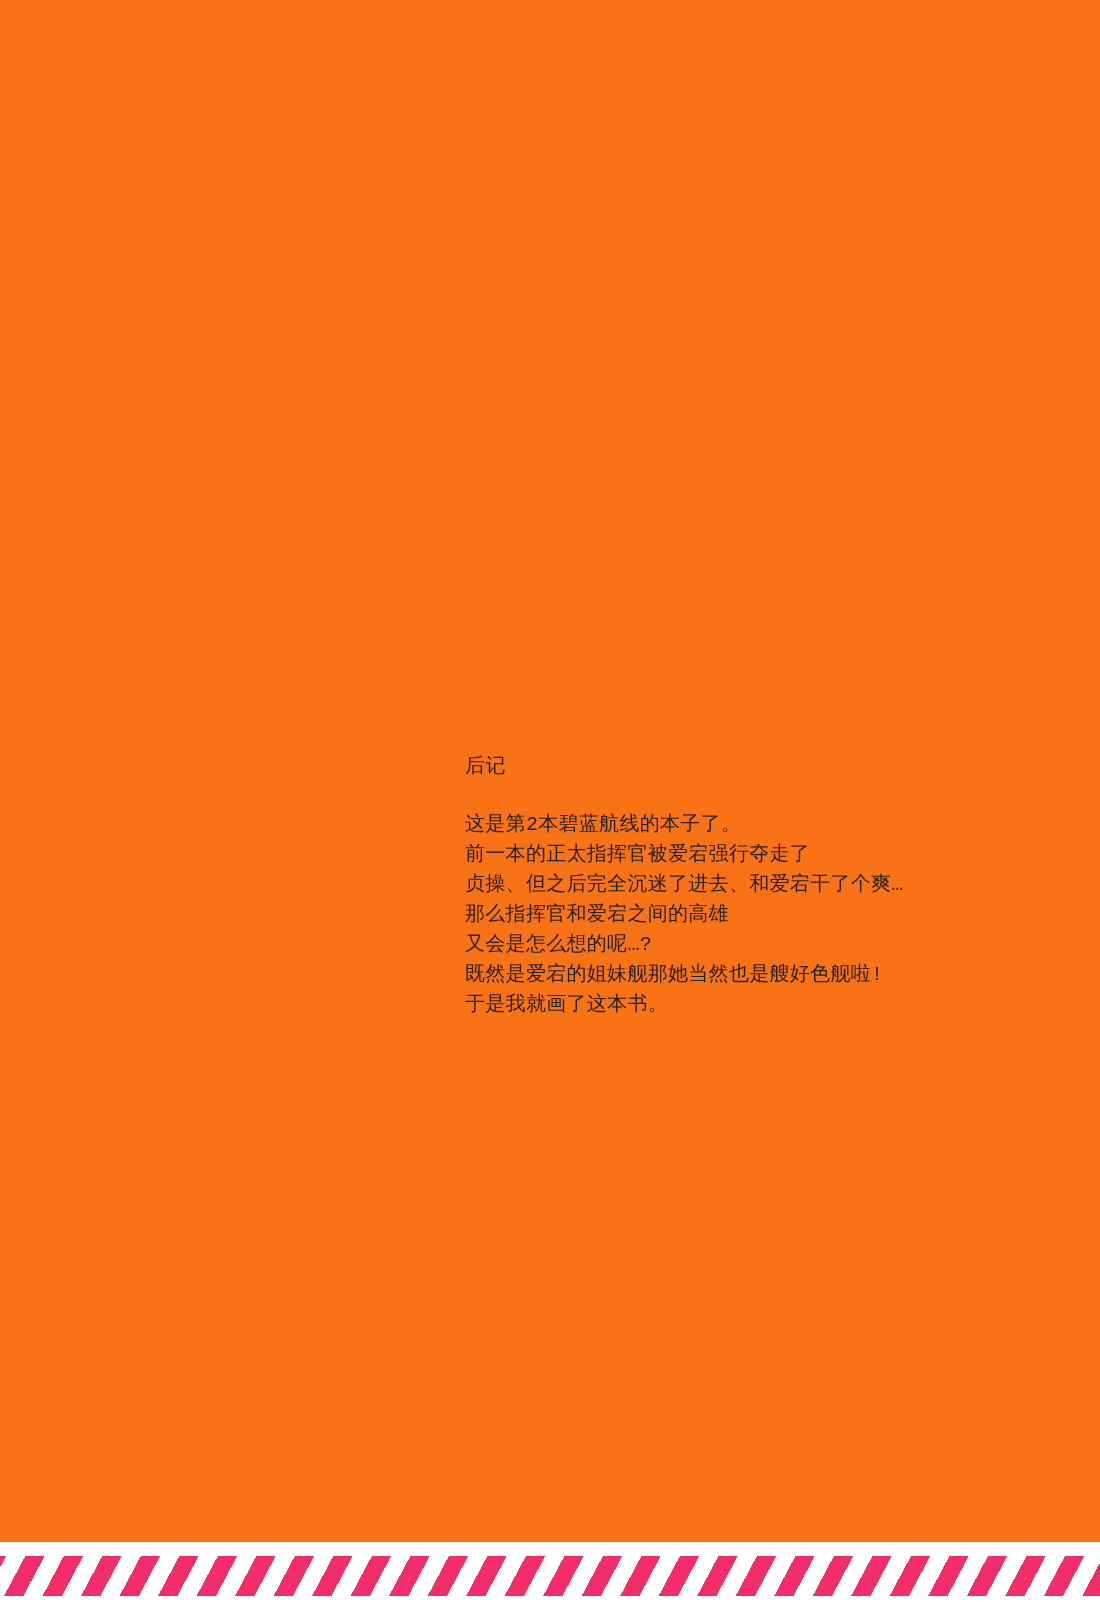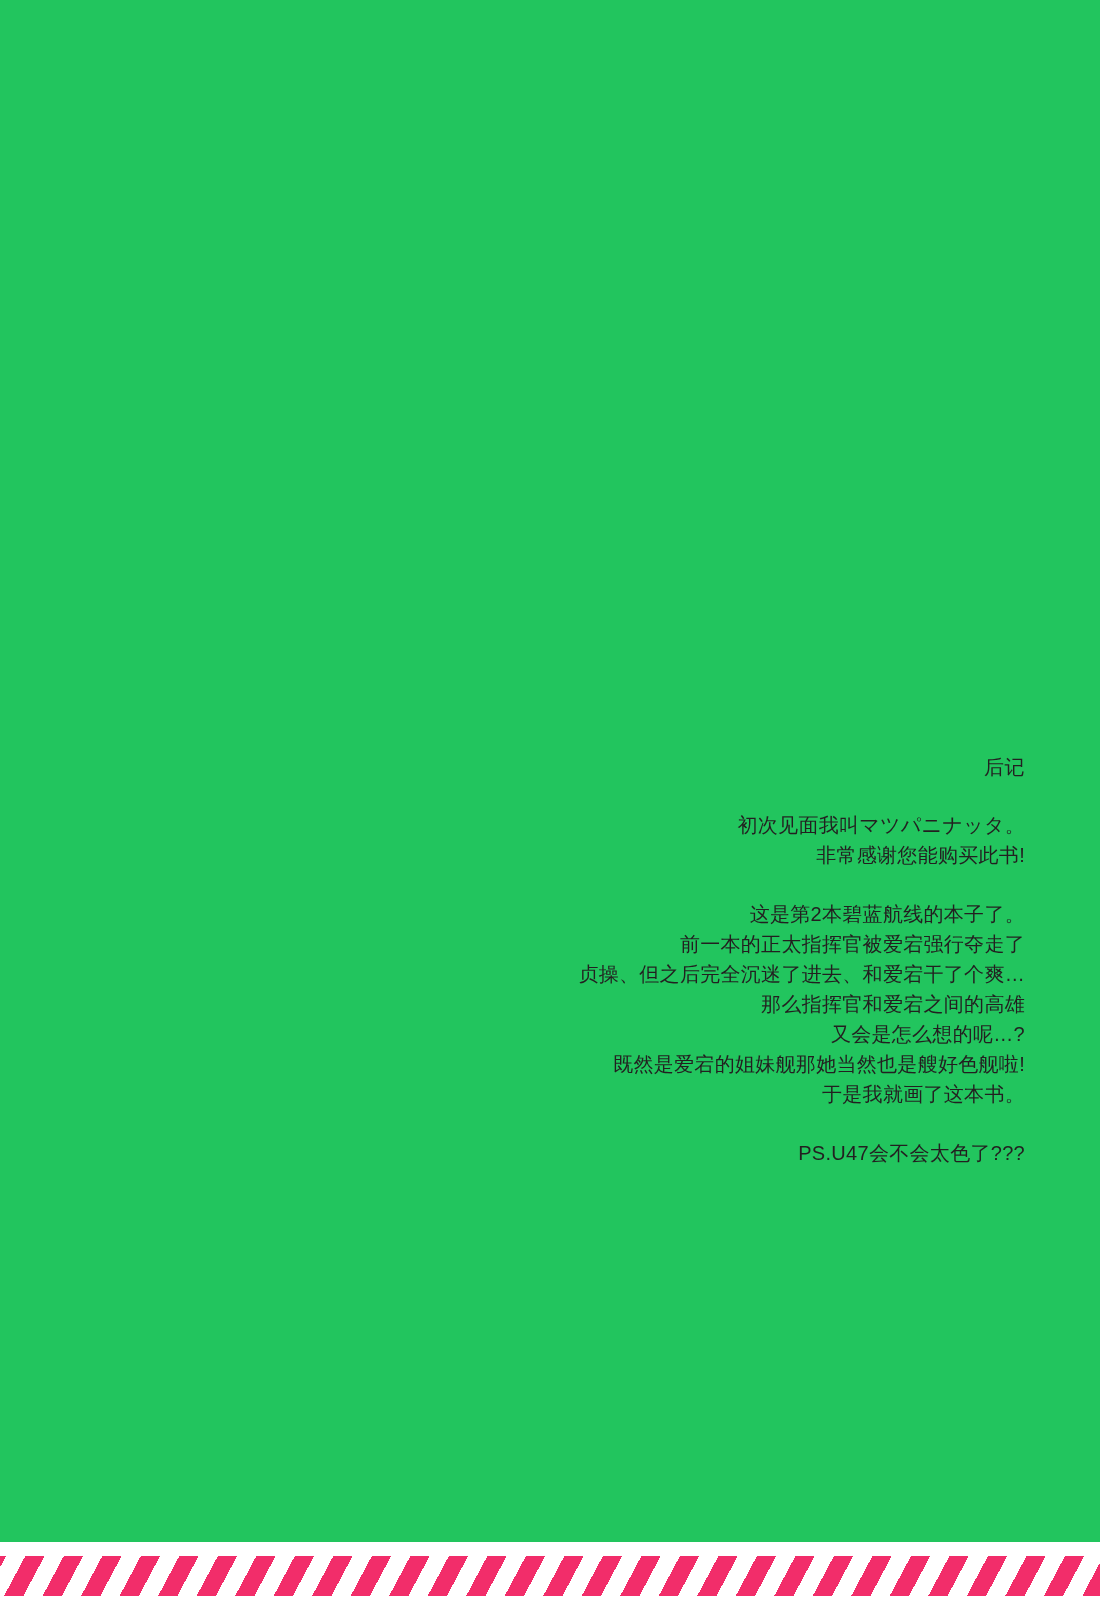--- a/index.html
+++ b/index.html
@@ -4,24 +4,23 @@
 <style>
   html, body {
     margin: 0;
     padding: 0;
     background: #ffffff;
   }
   #page {
     position: relative;
     width: 1100px;
     height: 1610px;
-    background: #22c55e;
+    background: #f97316;
     overflow: hidden;
-    font-family: Liberation Sans, sans-serif;
-    text-align: right;
+    font-family: Liberation Mono, monospace;
   }
   #afterword {
     position: absolute;
     left: 465px;
     top: 752px;
     width: 560px;
   }
   .heading {
     font-size: 20px;
     line-height: 30px;
@@ -68,33 +67,30 @@
   }
 </style>
 </head>
 <body>
 
 <div id="page">
 
   <section id="afterword">
     <h1 class="heading">后记</h1>
 
-    <p class="para">初次见面我叫マツパニナッタ。
-非常感谢您能购买此书!</p>
 
     <p class="para">这是第2本碧蓝航线的本子了。
 前一本的正太指挥官被爱宕强行夺走了
 贞操、但之后完全沉迷了进去、和爱宕干了个爽…
 那么指挥官和爱宕之间的高雄
 又会是怎么想的呢…?
 既然是爱宕的姐妹舰那她当然也是艘好色舰啦!
 于是我就画了这本书。</p>
 
 
 
-    <p class="para">PS.U47会不会太色了???</p>
   </section>
 
   <div id="stripe-band">
     <div class="stripes" style="background: repeating-linear-gradient(-62deg, rgb(242, 45, 106) 0px, rgb(242, 45, 106) 17px, rgb(255, 255, 255) 17px, rgb(255, 255, 255) 34px);"></div>
   </div>
 
 </div>
 
 </body></html>

